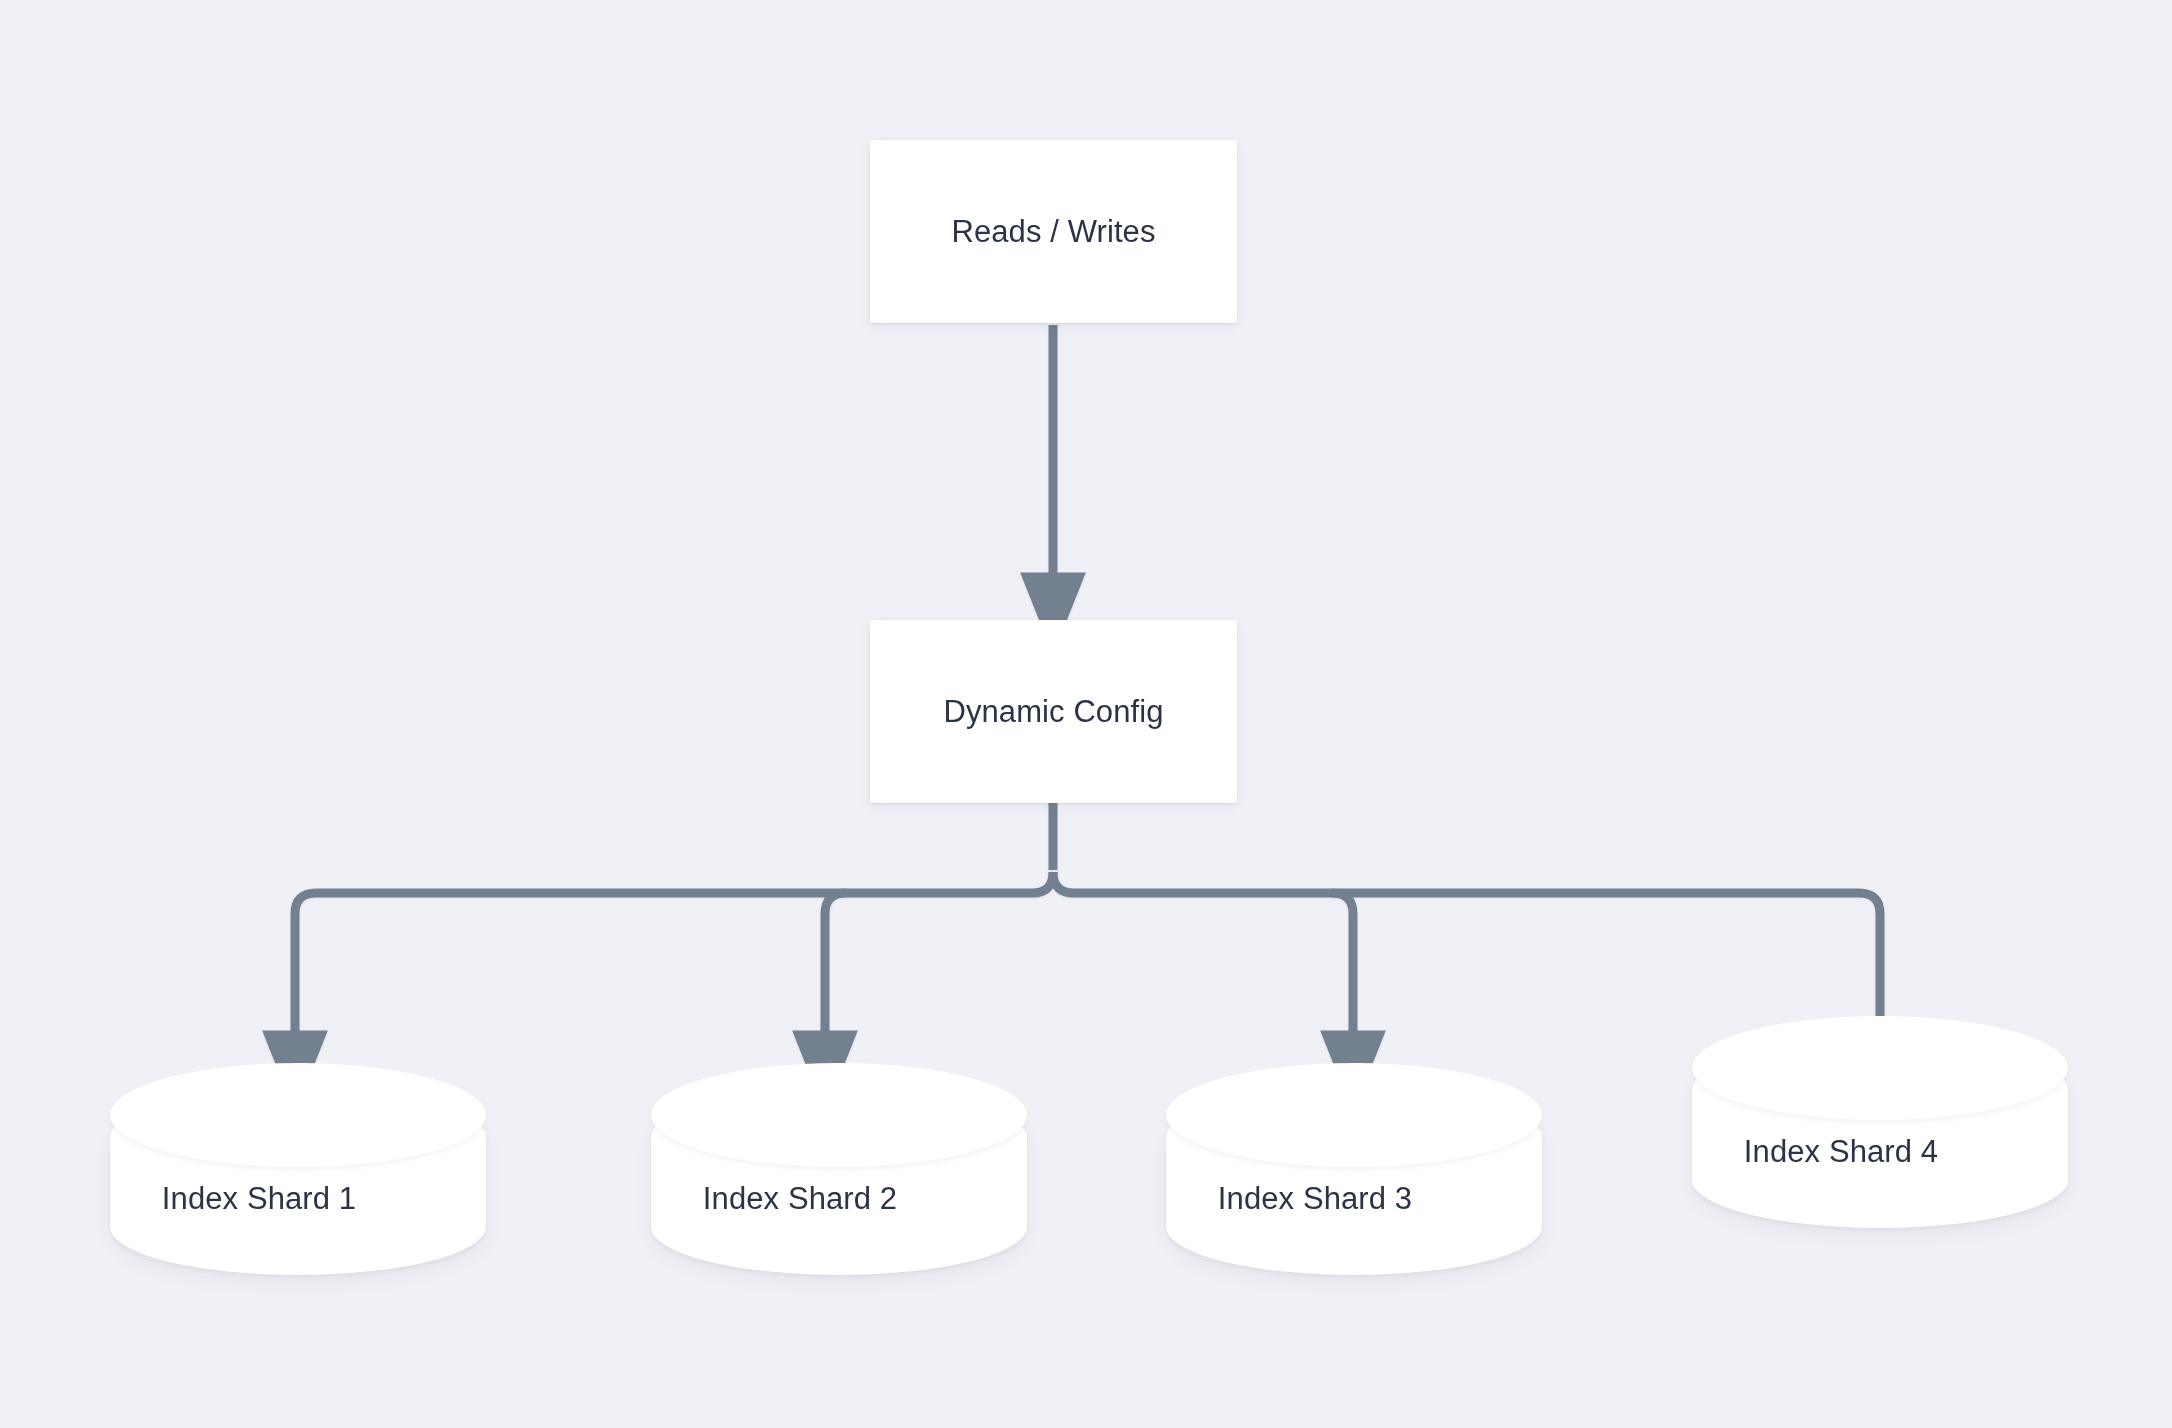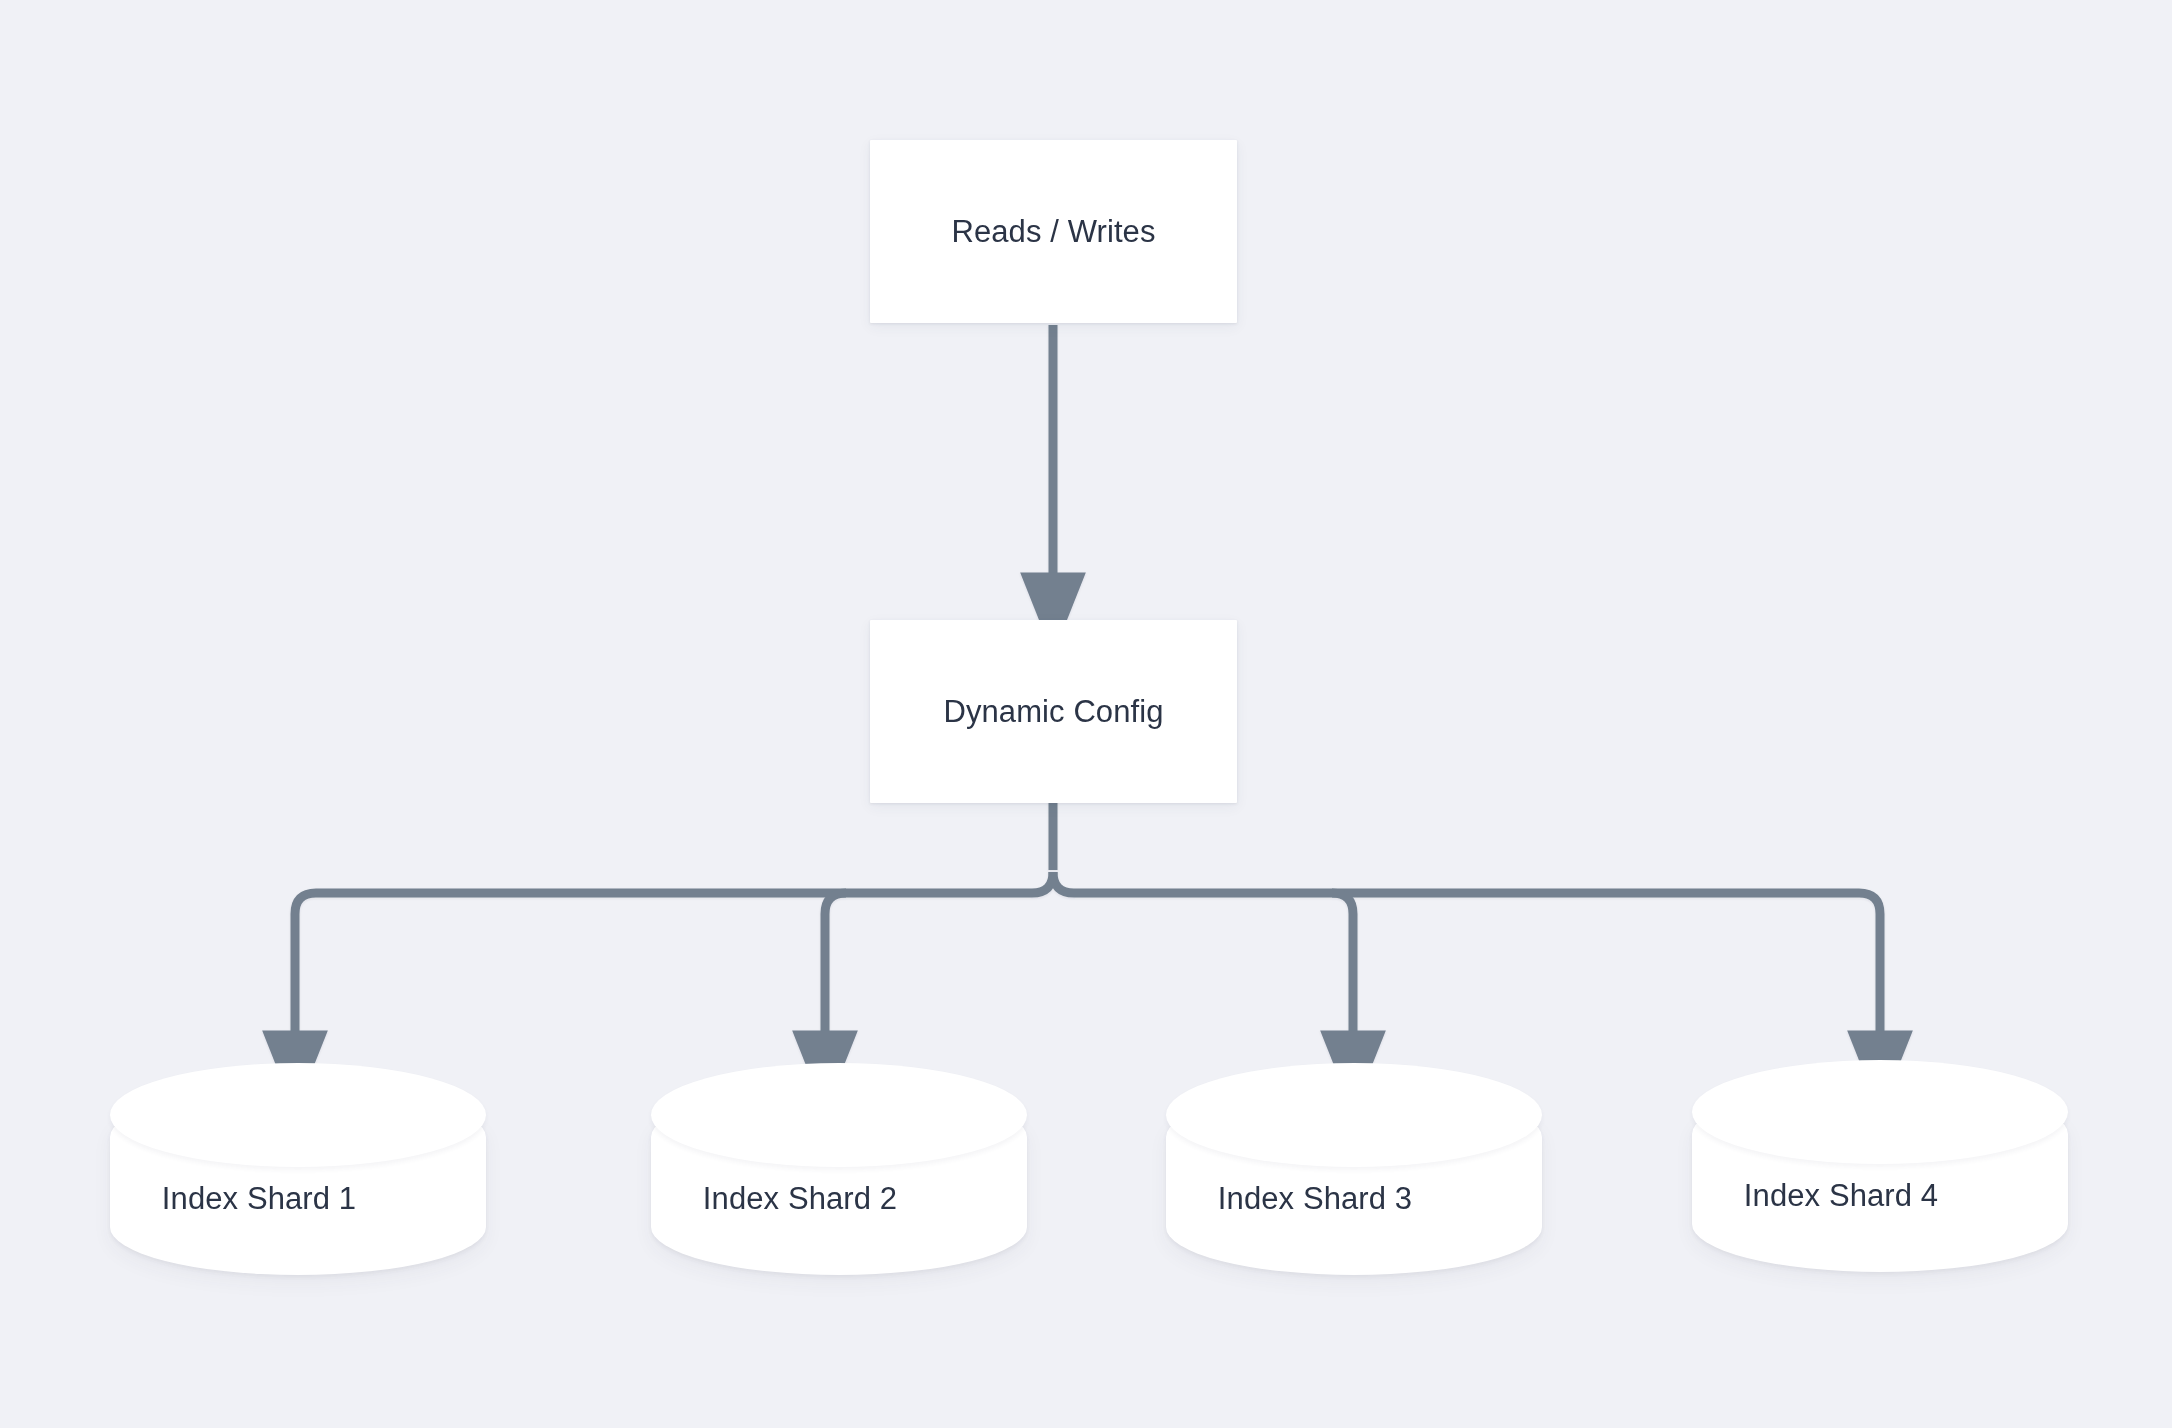--- a/index.html
+++ b/index.html
@@ -86,21 +86,21 @@
     text-align: center;
     color: #2b3446;
     font-size: 31px;
     font-weight: 400;
     letter-spacing: 0.1px;
     white-space: nowrap;
   }
   #cyl-shard-1 { left: 110px; top: 1063px; }
   #cyl-shard-2 { left: 639px; top: 1063px; margin-left: 12px; }
   #cyl-shard-3 { left: 1166px; top: 1063px; }
-  #cyl-shard-4 { left: 1692px; top: 1060px; padding-left: 15px; }
+  #cyl-shard-4 { left: 1692px; top: 1016px; padding-left: 15px; }
 </style>
 </head>
 <body>
 
 <div id="diagram-canvas">
 
   <svg id="connector-layer" viewBox="0 0 2172 1428" width="2172" height="1428" xmlns="http://www.w3.org/2000/svg">
     <defs>
       <marker id="arrowhead" markerWidth="10" markerHeight="8" refX="0.4" refY="4" orient="auto" markerUnits="strokeWidth">
         <path d="M0,0.35 L0,7.65 L9.2,4 Z" fill="#73808f"></path>

